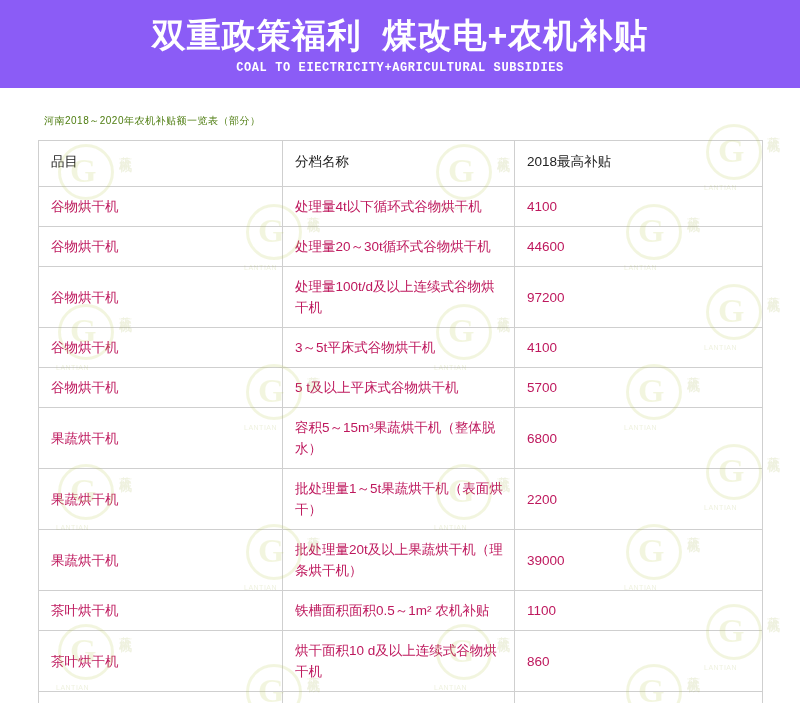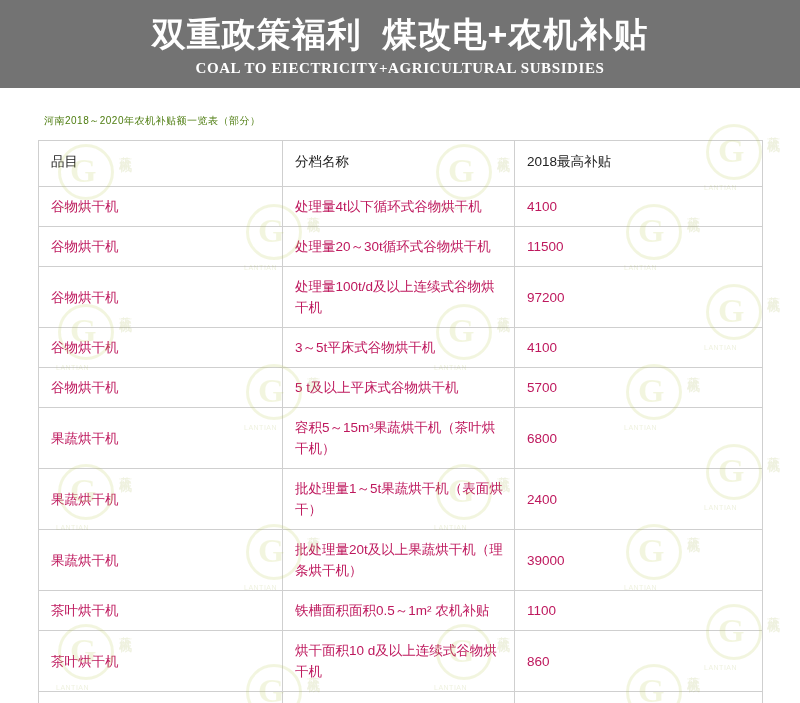--- a/index.html
+++ b/index.html
@@ -15,41 +15,41 @@
     height: 703px;
     overflow: hidden;
     background: #ffffff;
   }
 
   
   .banner {
     position: relative;
     width: 800px;
     height: 88px;
-    background: #737373;
+    background: #8b5cf6;
     display: flex;
     flex-direction: column;
     align-items: center;
     justify-content: center;
   }
   .banner-title {
     color: #ffffff;
     font-size: 34px;
     font-weight: bold;
     letter-spacing: 1px;
     line-height: 44px;
     white-space: pre;
   }
   .banner-sub {
     color: #ffffff;
-    font-size: 15px;
+    font-size: 12px;
     font-weight: bold;
     letter-spacing: 0.6px;
     margin-top: 4px;
-    font-family: Liberation Serif, serif;
+    font-family: Liberation Mono, monospace;
   }
 
   
   .table-wrap {
     position: relative;
     padding: 26px 0 0 0;
   }
   .table-caption {
     font-size: 10px;
     color: #4d7c0f;
@@ -150,46 +150,46 @@
             <td>2018最高补贴</td>
           </tr>
           <tr>
             <td>谷物烘干机</td>
             <td>处理量4t以下循环式谷物烘干机</td>
             <td>4100</td>
           </tr>
           <tr>
             <td>谷物烘干机</td>
             <td>处理量20～30t循环式谷物烘干机</td>
-            <td>11500</td>
+            <td>44600</td>
           </tr>
           <tr>
             <td>谷物烘干机</td>
             <td>处理量100t/d及以上连续式谷物烘干机</td>
             <td>97200</td>
           </tr>
           <tr>
             <td>谷物烘干机</td>
             <td>3～5t平床式谷物烘干机</td>
             <td>4100</td>
           </tr>
           <tr>
             <td>谷物烘干机</td>
             <td>5 t及以上平床式谷物烘干机</td>
             <td>5700</td>
           </tr>
           <tr>
             <td>果蔬烘干机</td>
-            <td>容积5～15m³果蔬烘干机（茶叶烘干机）</td>
+            <td>容积5～15m³果蔬烘干机（整体脱水）</td>
             <td>6800</td>
           </tr>
           <tr>
             <td>果蔬烘干机</td>
             <td>批处理量1～5t果蔬烘干机（表面烘干）</td>
-            <td>2400</td>
+            <td>2200</td>
           </tr>
           <tr>
             <td>果蔬烘干机</td>
             <td>批处理量20t及以上果蔬烘干机（理条烘干机）</td>
             <td>39000</td>
           </tr>
           <tr>
             <td>茶叶烘干机</td>
             <td>铁槽面积面积0.5～1m² 农机补贴</td>
             <td>1100</td>

